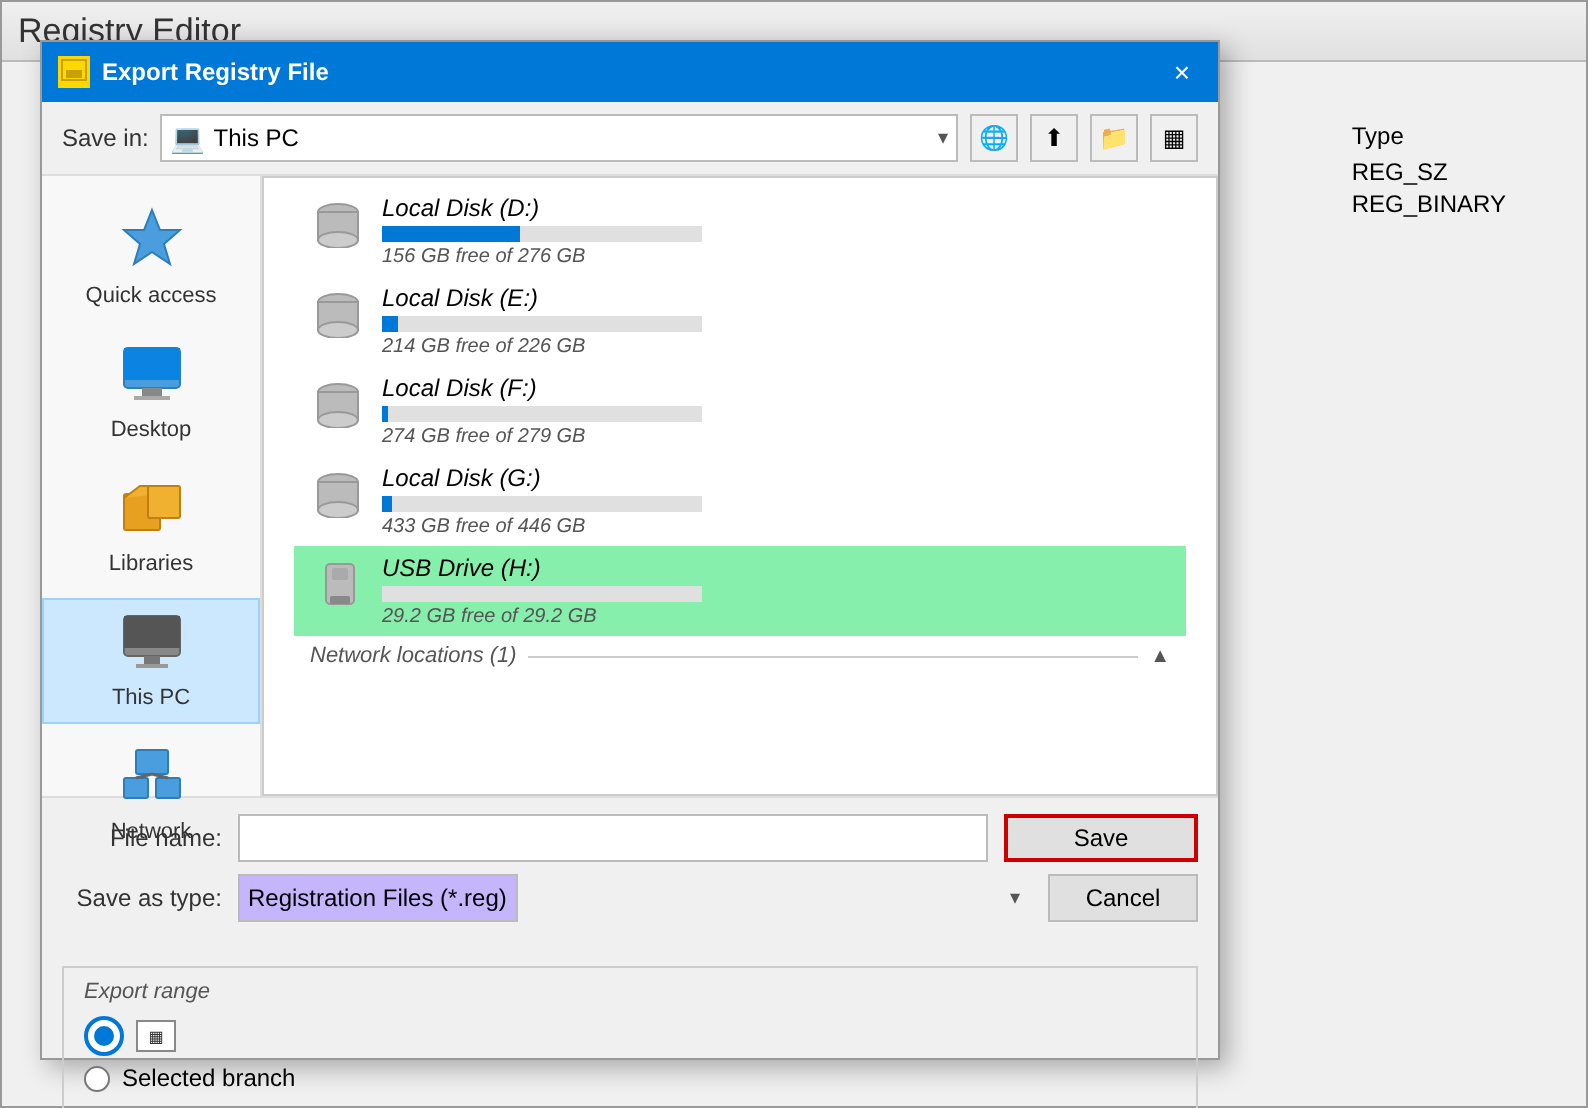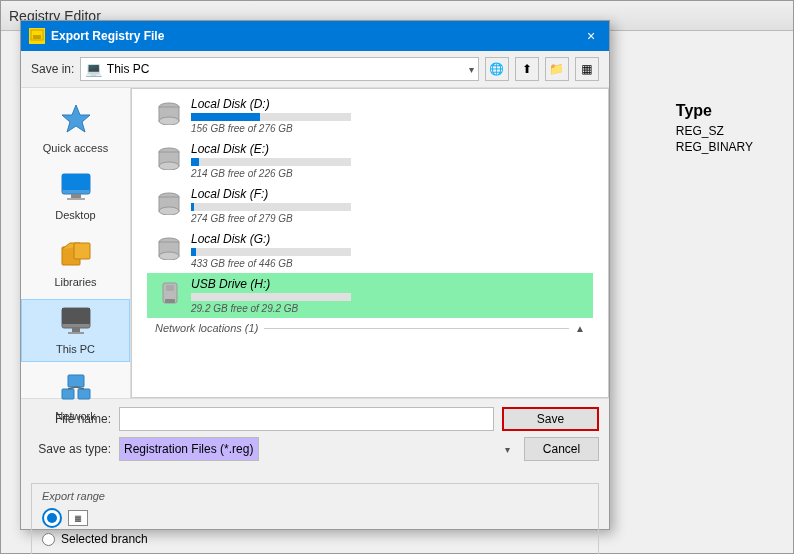--- a/index.html
+++ b/index.html
@@ -24,33 +24,32 @@
     }
     .bg-titlebar {
       height: 30px;
       background: linear-gradient(to bottom, #f0f0f0, #e0e0e0);
       display: flex;
       align-items: center;
       padding: 0 8px;
       border-bottom: 1px solid #bbb;
     }
     .bg-title {
-      font-size: 14px;
+      font-size: 17px;
       color: #333;
     }
     .registry-type-col {
       position: absolute;
       top: 60px;
       right: 40px;
     }
     .registry-type-col .col-header {
-      font-weight: 700;
+      font-weight: 400;
       margin-bottom: 4px;
-      font-size: 16px;
-      margin-top: 41px;
+      font-size: 12px;
     }
     .registry-type-col .type-val {
       font-size: 12px;
       margin-bottom: 2px;
     }
 
     
     .dialog-overlay {
       position: absolute;
       top: 20px;

